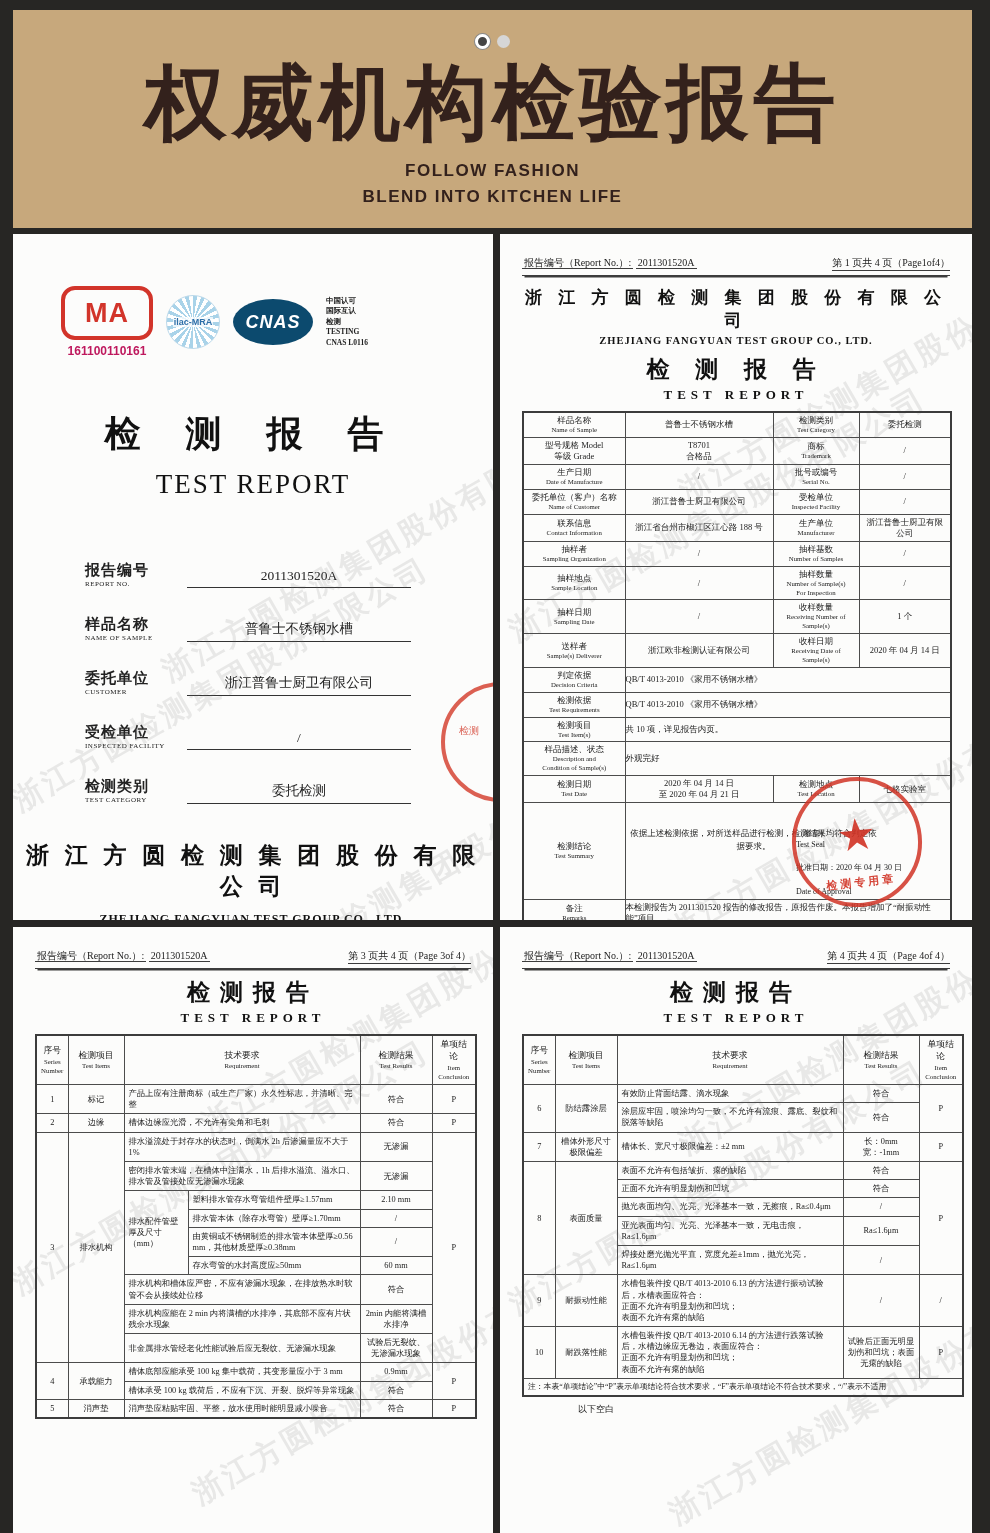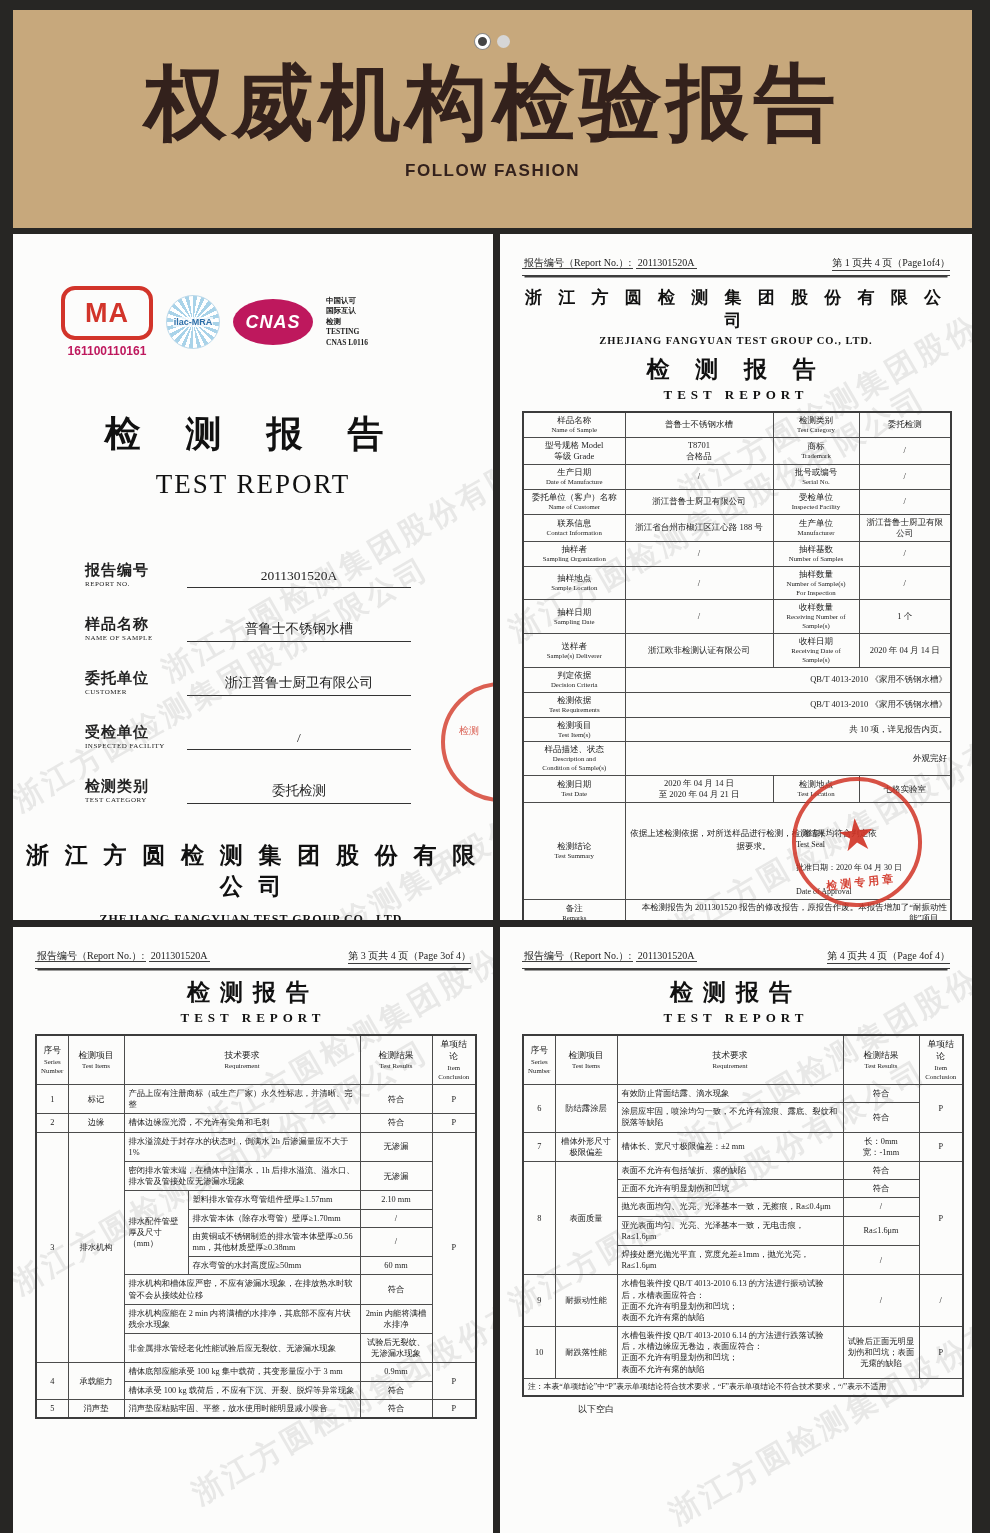--- a/index.html
+++ b/index.html
@@ -37,21 +37,21 @@
   .cma-wrap{text-align:center;}
   .cma-box{border:4px solid #d2342a;border-radius:14px;width:84px;height:46px;
     display:flex;align-items:center;justify-content:center;
     color:#d2342a;font-weight:bold;font-size:27px;font-family:"Liberation Sans",sans-serif;letter-spacing:1px;}
   .cma-no{color:#be185d;font-weight:bold;font-size:12px;margin-top:4px;font-family:"Liberation Sans",sans-serif;}
   .ilac{width:52px;height:52px;border-radius:50%;
     background:repeating-conic-gradient(#a9d3e9 0deg 9deg,#ffffff 9deg 18deg);
     display:flex;align-items:center;justify-content:center;border:1px solid #bcd9ea;}
   .ilac span{font-size:9px;font-weight:bold;color:#2d6ea8;background:rgba(255,255,255,.75);
     font-family:"Liberation Sans",sans-serif;padding:0 1px;}
-  .cnas{width:80px;height:46px;border-radius:50%;background:#be185d;color:#fff;
+  .cnas{width:80px;height:46px;border-radius:50%;background:#0c4a6e;color:#fff;
     display:flex;align-items:center;justify-content:center;
     font-weight:bold;font-style:italic;font-size:18px;letter-spacing:1px;
     font-family:"Liberation Sans",sans-serif;}
   .accred{font-size:7.5px;line-height:1.4;white-space:pre-line;color:#222;font-weight:bold;}
   .cv-title{text-align:center;margin-top:52px;font-size:36px;font-weight:bold;letter-spacing:18px;color:#111;}
   .cv-title-en{text-align:center;margin-top:10px;font-size:27px;letter-spacing:2px;color:#111;}
   .cv-fields{margin-top:34px;}
   .cv-field{display:flex;align-items:flex-end;height:54px;margin:0 82px 0 72px;}
   .cv-lab{width:96px;}
   .cv-lab .cn{font-size:15px;font-weight:bold;letter-spacing:1px;margin-top:13px;}
@@ -74,21 +74,21 @@
   .rep-title{text-align:center;font-size:23px;font-weight:bold;letter-spacing:10px;margin-top:8px;color:#111;}
   .rep-sub{text-align:center;font-size:13px;font-weight:bold;letter-spacing:5px;margin-top:2px;color:#111;}
   
   table{border-collapse:collapse;table-layout:fixed;}
   .info-table{width:428px;margin:8px auto 0;border:2px solid #3c3c3c;font-size:8.5px;}
   .info-table td{border:1px solid #4c4c4c;padding:2px 3px;text-align:center;vertical-align:middle;
     white-space:pre-line;line-height:1.3;}
   .lbl .cn{font-size:8.5px;}
   .lbl .en{font-size:6.8px;}
   .val{font-size:8.5px;}
-  .val.left{text-align:right;padding-left:16px;}
+  .val.left{text-align:left;padding-left:0;}
   .sum{height:92px;position:relative;text-align:left;vertical-align:top;}
   .sum-text{width:250px;font-size:8.5px;line-height:1.5;}
   .stamp{position:absolute;right:28px;top:-26px;width:122px;height:122px;border-radius:50%;
     border:4px solid rgba(208,50,36,.85);transform:rotate(-6deg);z-index:4;}
   .stamp-star{text-align:center;margin-top:22px;font-size:44px;color:rgba(208,50,36,.9);line-height:1;}
   .stamp-label{text-align:center;margin-top:6px;font-size:11px;letter-spacing:3px;color:rgba(208,50,36,.9);font-weight:bold;}
   .seal-block{position:absolute;right:6px;bottom:2px;width:148px;font-size:8px;line-height:1.45;text-align:left;}
   .rt{width:440px;margin:8px auto 0;border:2px solid #3c3c3c;font-size:8.3px;}
   .rt td{border:1px solid #4c4c4c;padding:3px 4px;vertical-align:middle;white-space:pre-line;line-height:1.35;text-align:left;}
   .rt td.c{text-align:center;}
@@ -102,20 +102,21 @@
 <body>
 
 <div class="banner">
   <div class="dots">
     <span class="dot-a"></span>
     <span class="dot-b"></span>
   </div>
   <div class="banner-title">权威机构检验报告</div>
   <div class="banner-sub">
     <div>FOLLOW FASHION</div>
+    <div>BLEND INTO KITCHEN LIFE</div>
   </div>
 </div>
 
 <div class="panel" id="p-cover">
   <div class="wm" style="left:-30px;top:430px;">浙江方圆检测集团股份有限公司</div>
   <div class="wm" style="left:120px;top:300px;">浙江方圆检测集团股份有限公司</div>
   <div class="wm" style="left:180px;top:620px;">浙江方圆检测集团股份有限公司</div>
 
   <div class="logo-row">
     <div class="cma-wrap">

